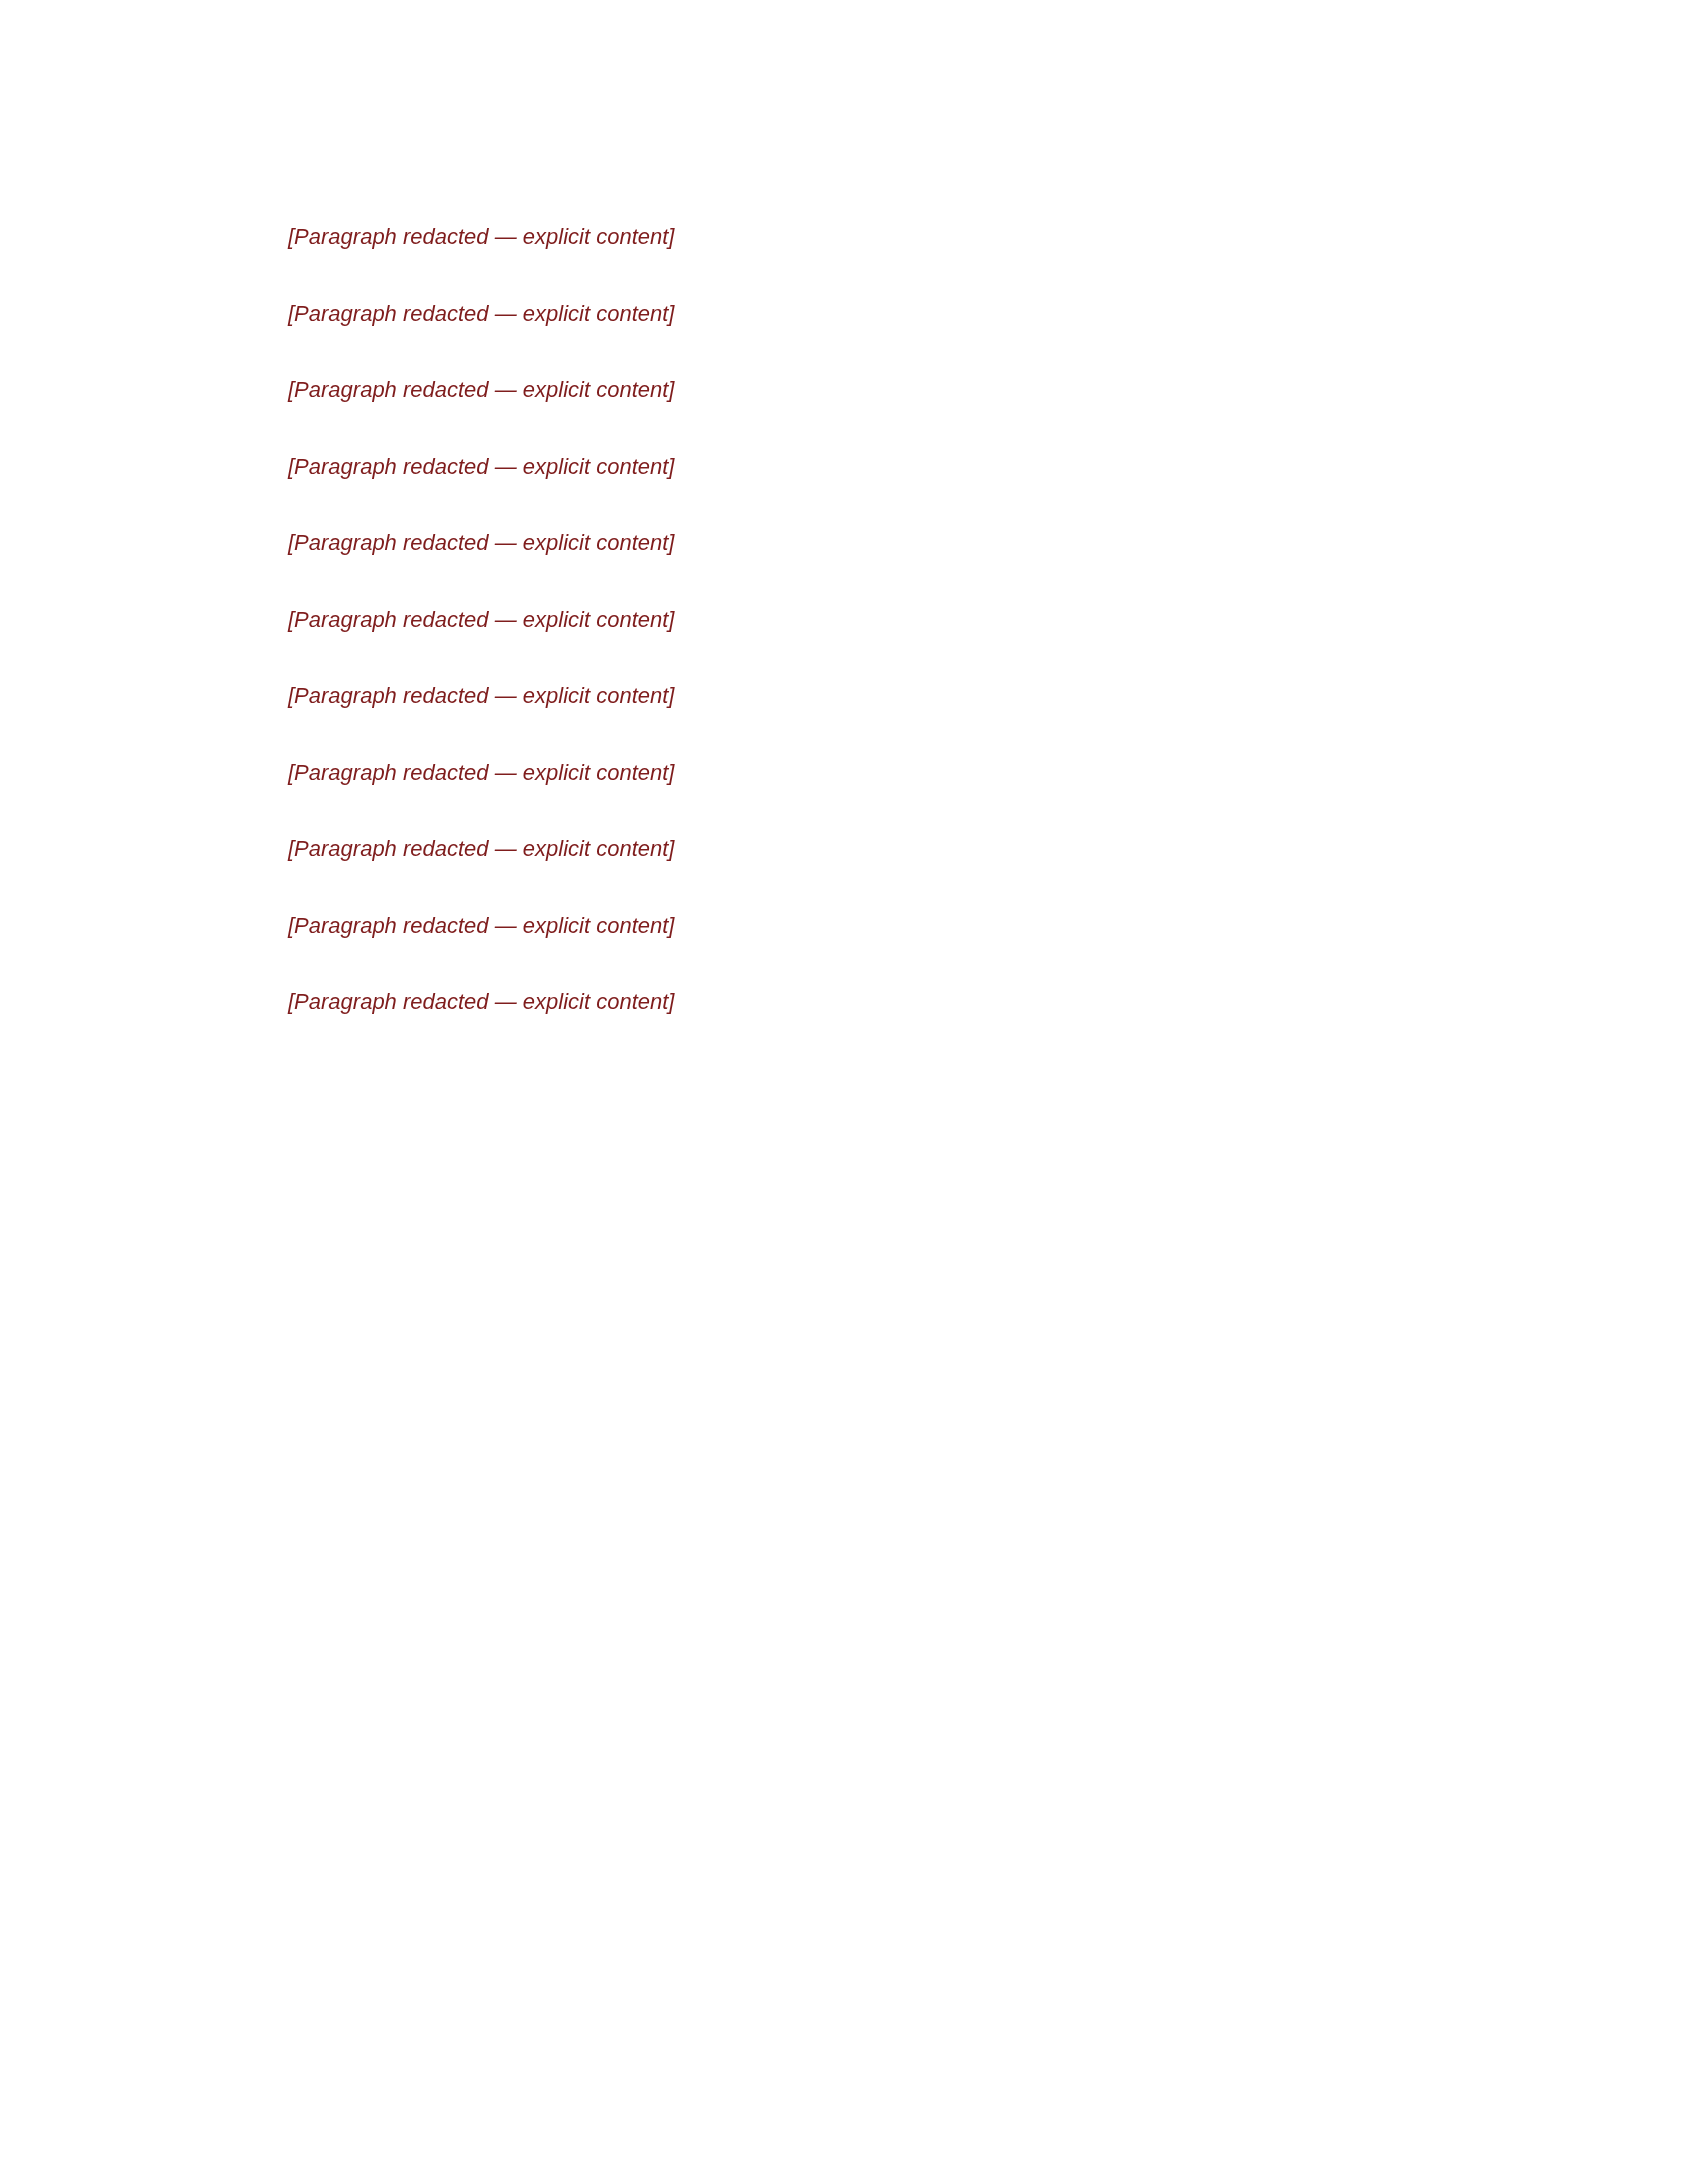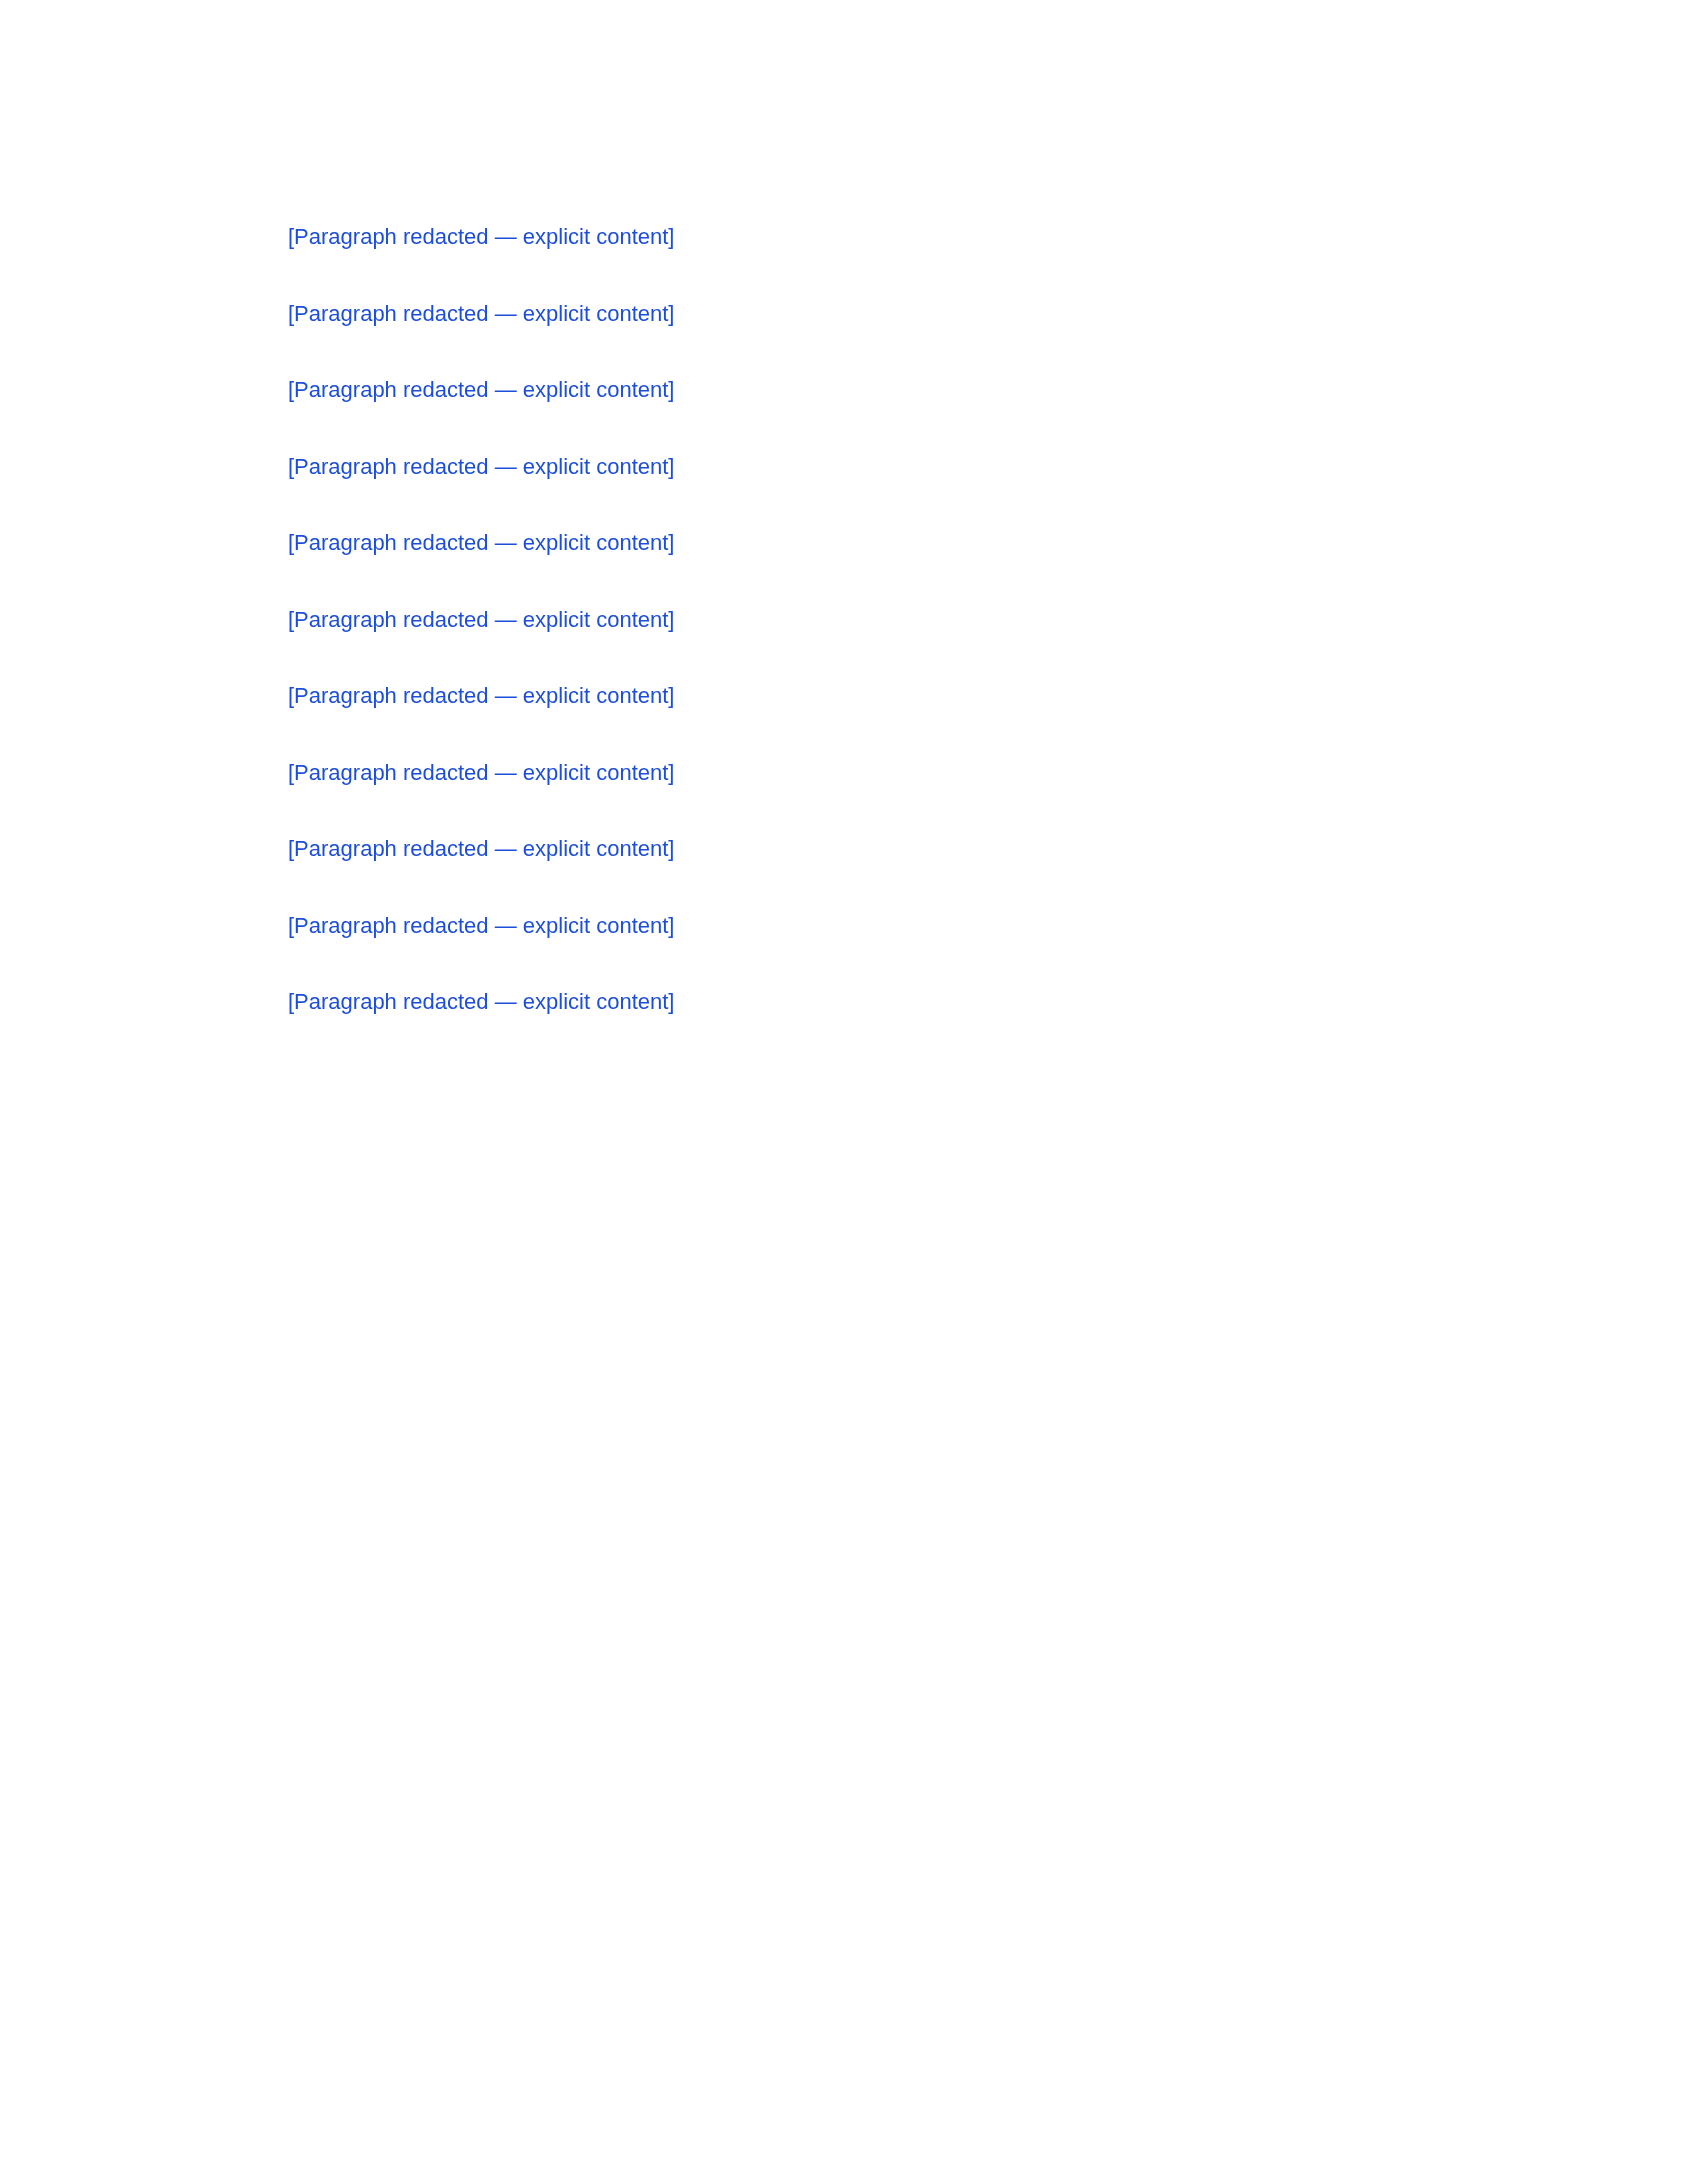--- a/index.html
+++ b/index.html
@@ -1,20 +1,20 @@
 <!DOCTYPE html>
 <html style="font-size:10.6px"><head>
   <meta charset="utf-8">
   <style>
     body { margin: 0; background: #fff; font-family: "Liberation Sans", sans-serif; }
     .page { width: 1687px; height: 2183px; background: #fff; box-sizing: border-box;
             padding: 218px 192px 0 192px; }
     .para { font-size: 22px; line-height: 1.75; color: #212121; text-align: justify;
             text-indent: 96px; margin: 0 0 38px 0; }
-    .redacted { color: #1d4ed8; }
+    .redacted { color: #7f1d1d; font-style: italic; }
   </style>
 </head>
 <body>
 
 <div class="page">
 
 <p class="para redacted">[Paragraph redacted — explicit content]</p>
     <p class="para redacted">[Paragraph redacted — explicit content]</p>
     <p class="para redacted">[Paragraph redacted — explicit content]</p>
     <p class="para redacted">[Paragraph redacted — explicit content]</p>

